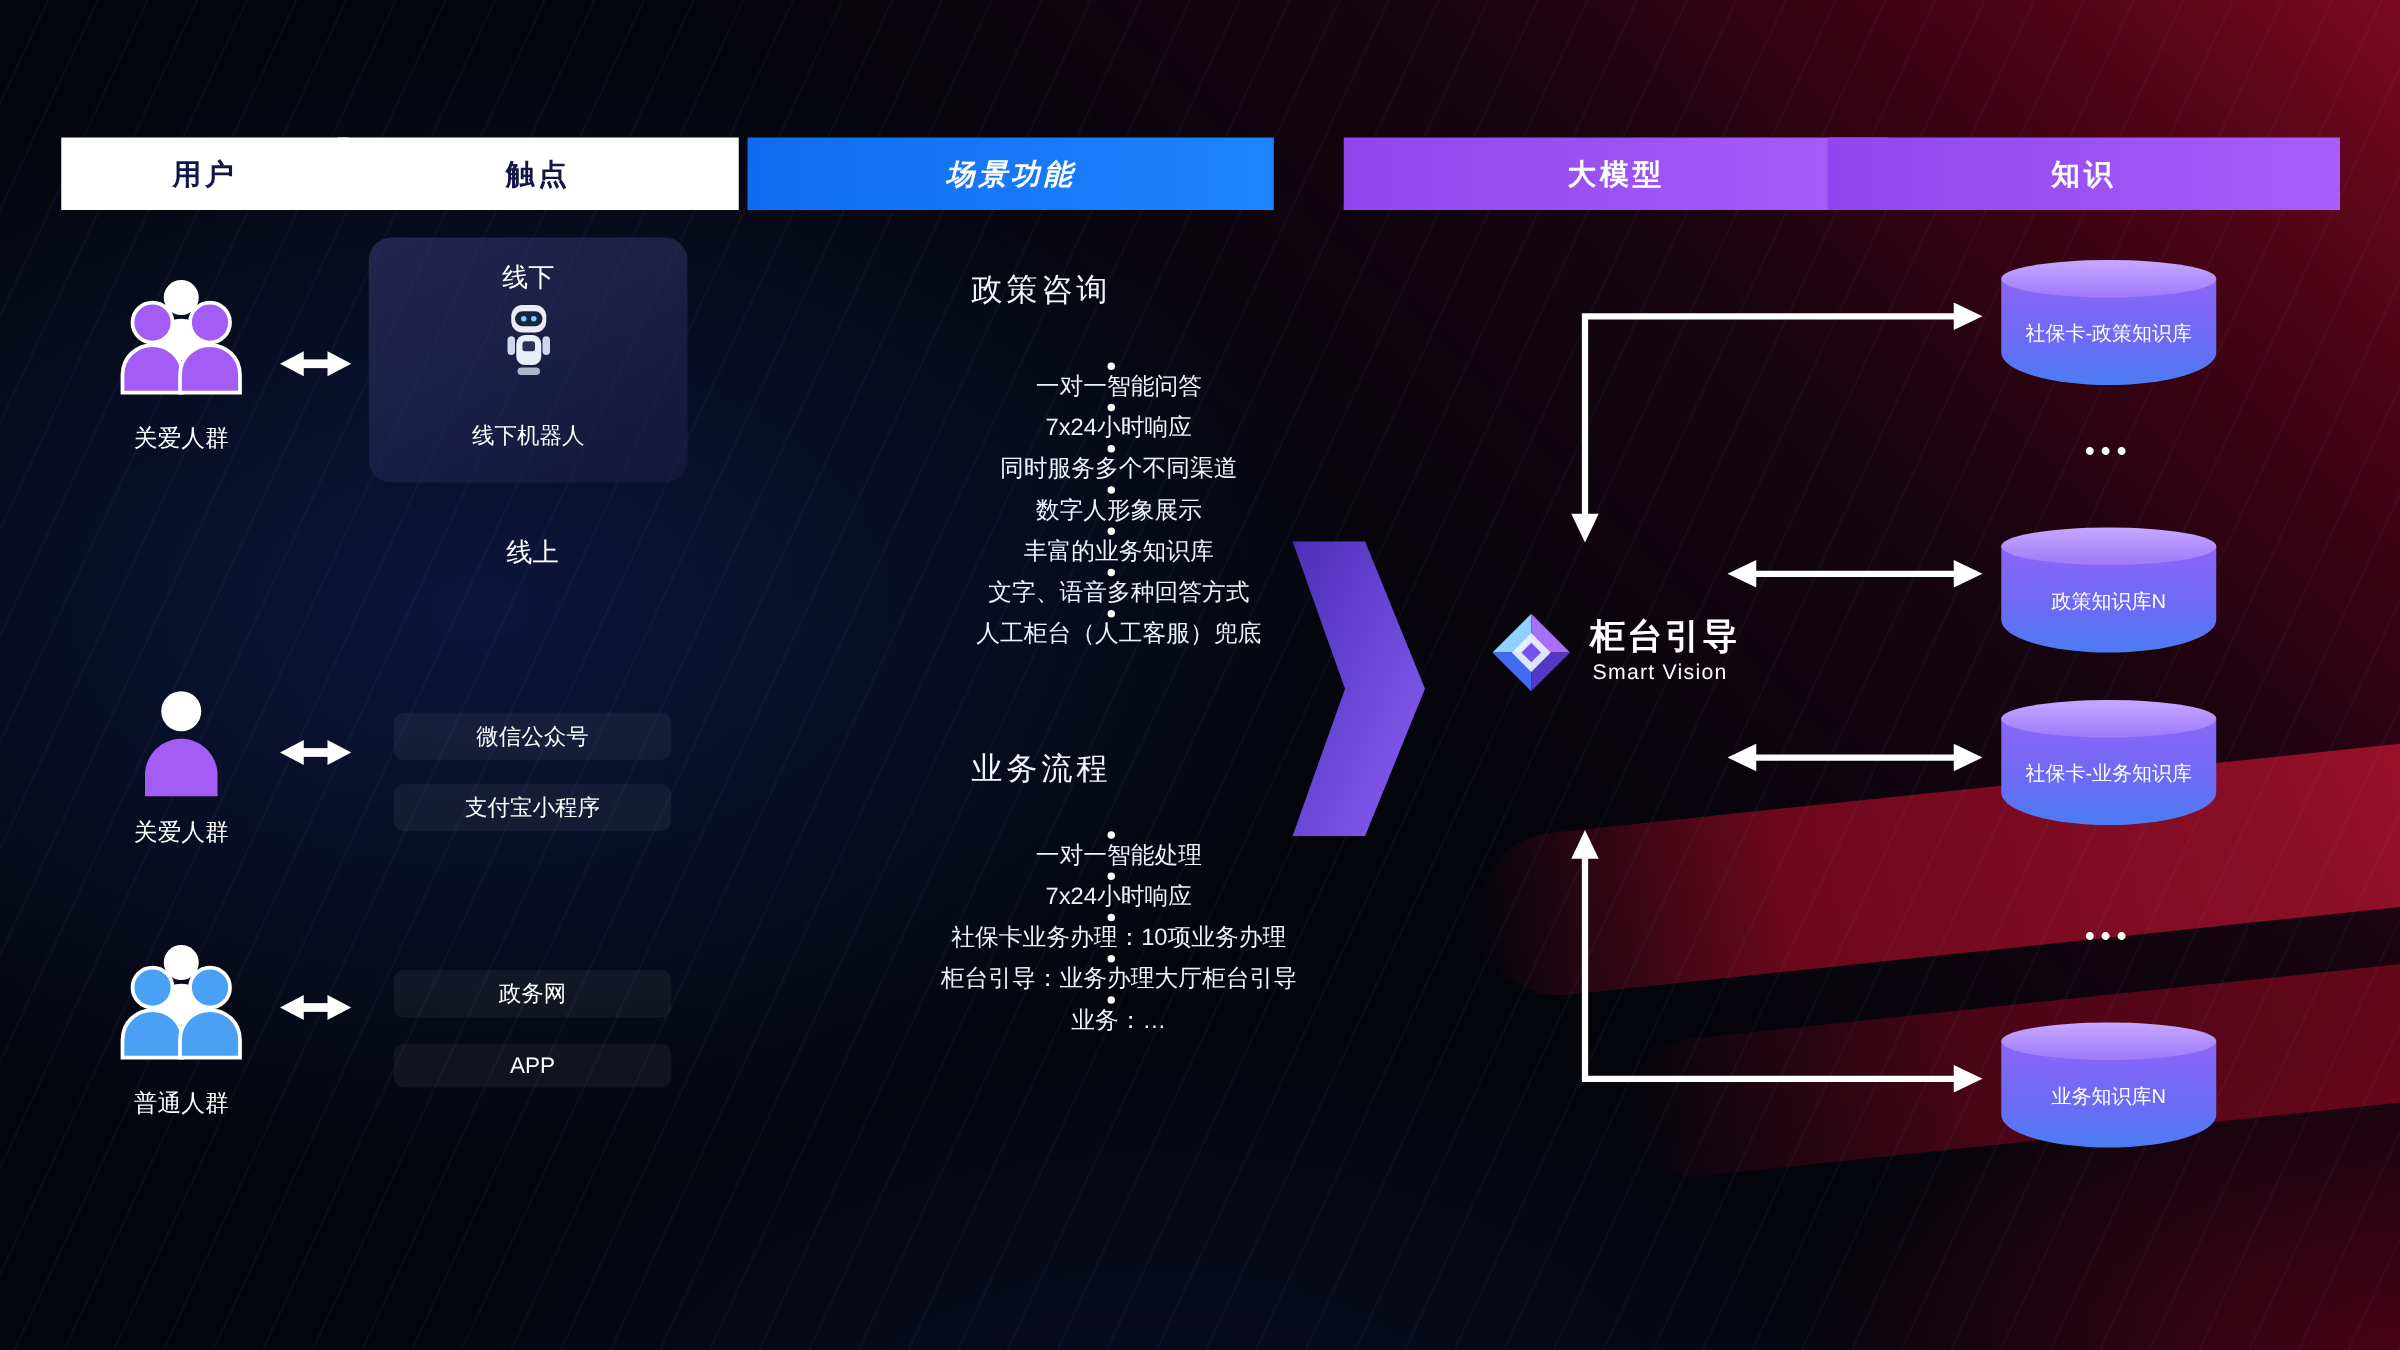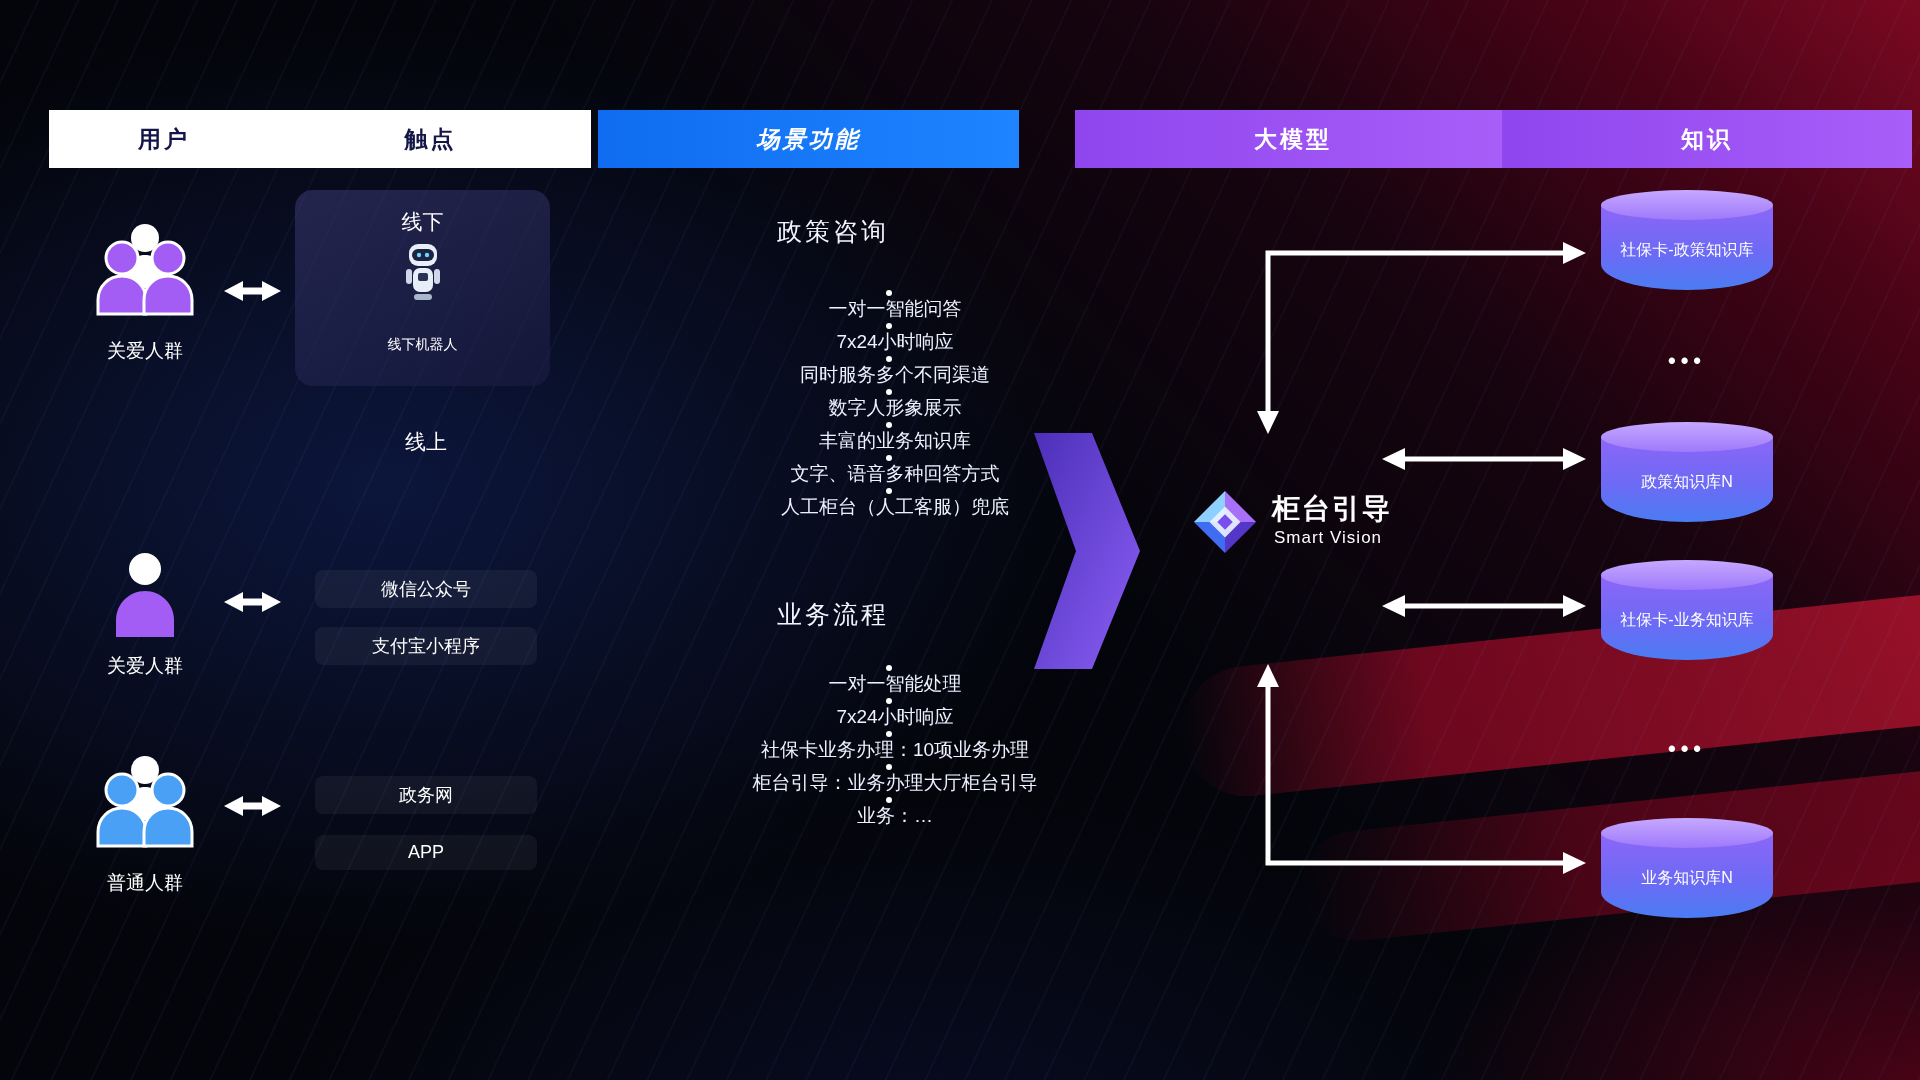--- a/index.html
+++ b/index.html
@@ -25,21 +25,21 @@
   .hdr-blue{background:linear-gradient(90deg,#0f6cf0,#1e84ff);color:#fff;}
   .hdr-purple{background:linear-gradient(90deg,#8f46ee,#a85ef8);color:#fff;}
 
   .abs{position:absolute;}
   .user-label{position:absolute;font-size:19px;color:#fff;text-align:center;}
 
   .offline-card{position:absolute;left:295px;top:190px;width:255px;height:196px;border-radius:18px;
     background:linear-gradient(160deg,rgba(58,58,118,0.55),rgba(28,28,66,0.55));}
   .offline-title{position:absolute;left:0;right:0;top:18px;text-align:center;font-size:21px;}
   .robot-wrap{position:absolute;left:0;right:0;top:52px;display:flex;justify-content:center;}
-  .robot-label{position:absolute;left:0;right:0;top:146px;text-align:center;font-size:14px;}
+  .robot-label{position:absolute;left:0;right:0;top:146px;text-align:center;font-size:18px;}
   .online-title{position:absolute;left:295px;top:428px;width:262px;text-align:center;font-size:21px;}
   .tp-item{position:absolute;left:315px;width:222px;padding:7px 0;text-align:center;font-size:18px;
     background:rgba(255,255,255,0.05);border-radius:8px;}
 
   .scen-title{position:absolute;left:598px;width:470px;text-align:center;font-size:25px;letter-spacing:3px;color:#f2f4ff;}
   .bullets{position:absolute;left:680px;width:430px;}
   .bullet{display:flex;align-items:center;height:33px;font-size:19px;color:#eef1ff;flex-direction:column;}
   .bullet .dot{width:6px;height:6px;border-radius:50%;background:#fff;margin-right:12px;flex:0 0 auto;}
 
   .brand-name{position:absolute;left:1272px;top:490px;font-size:28px;font-weight:bold;letter-spacing:2px;}
@@ -70,21 +70,21 @@
   </div>
   <div class="hdr hdr-white" style="left:270px;width:321px;">
     <span>触点</span>
   </div>
   <div class="hdr hdr-blue" style="left:598px;width:421px;font-style:italic;">
     <span>场景功能</span>
   </div>
   <div class="hdr hdr-purple" style="left:1075px;width:436px;">
     <span>大模型</span>
   </div>
-  <div class="hdr hdr-purple" style="left:1502px;width:410px;">
+  <div class="hdr hdr-purple" style="left:1462px;width:410px;">
     <span>知识</span>
   </div>
 
   <svg class="abs" style="left:80px;top:218px;" width="130" height="104" viewBox="0 0 130 104">
     <circle cx="65" cy="20" r="14" fill="#ffffff"></circle>
     <path d="M44 70 v-12 c0-12 9-21 21-21 s21 9 21 21 v12 z" fill="#ffffff"></path>
     <circle cx="42" cy="40" r="16" fill="#a35df5" stroke="#fff" stroke-width="3"></circle>
     <path d="M18 96 v-14 c0-14 11-24 24-24 s24 10 24 24 v14 z" fill="#a35df5" stroke="#fff" stroke-width="3"></path>
     <circle cx="88" cy="40" r="16" fill="#a35df5" stroke="#fff" stroke-width="3"></circle>
     <path d="M64 96 v-14 c0-14 11-24 24-24 s24 10 24 24 v14 z" fill="#a35df5" stroke="#fff" stroke-width="3"></path>
@@ -202,21 +202,21 @@
     <polygon points="34,2 34,34 2,34" fill="#8ed0ff"></polygon>
     <polygon points="34,2 66,34 34,34" fill="#a86ff8"></polygon>
     <polygon points="66,34 34,66 34,34" fill="#5436c8"></polygon>
     <polygon points="2,34 34,34 34,66" fill="#3f6cf0"></polygon>
     <polygon points="34,18 50,34 34,50 18,34" fill="#e9f2ff" opacity="0.92"></polygon>
     <polygon points="34,26 42,34 34,42 26,34" fill="#7a4df0"></polygon>
   </svg>
   <div class="brand-name">柜台引导</div>
   <div class="brand-sub">Smart Vision</div>
 
-  <div class="cyl" style="left:1601px;top:190px;">
+  <div class="cyl" style="left:1601px;top:208px;">
     <div class="top"></div>
     <div class="body"></div>
     <div class="label">社保卡-政策知识库</div>
   </div>
   <div class="more-dots" style="top:348px;">•••</div>
   <div class="cyl" style="left:1601px;top:422px;">
     <div class="top"></div>
     <div class="body"></div>
     <div class="label">政策知识库N</div>
   </div>

